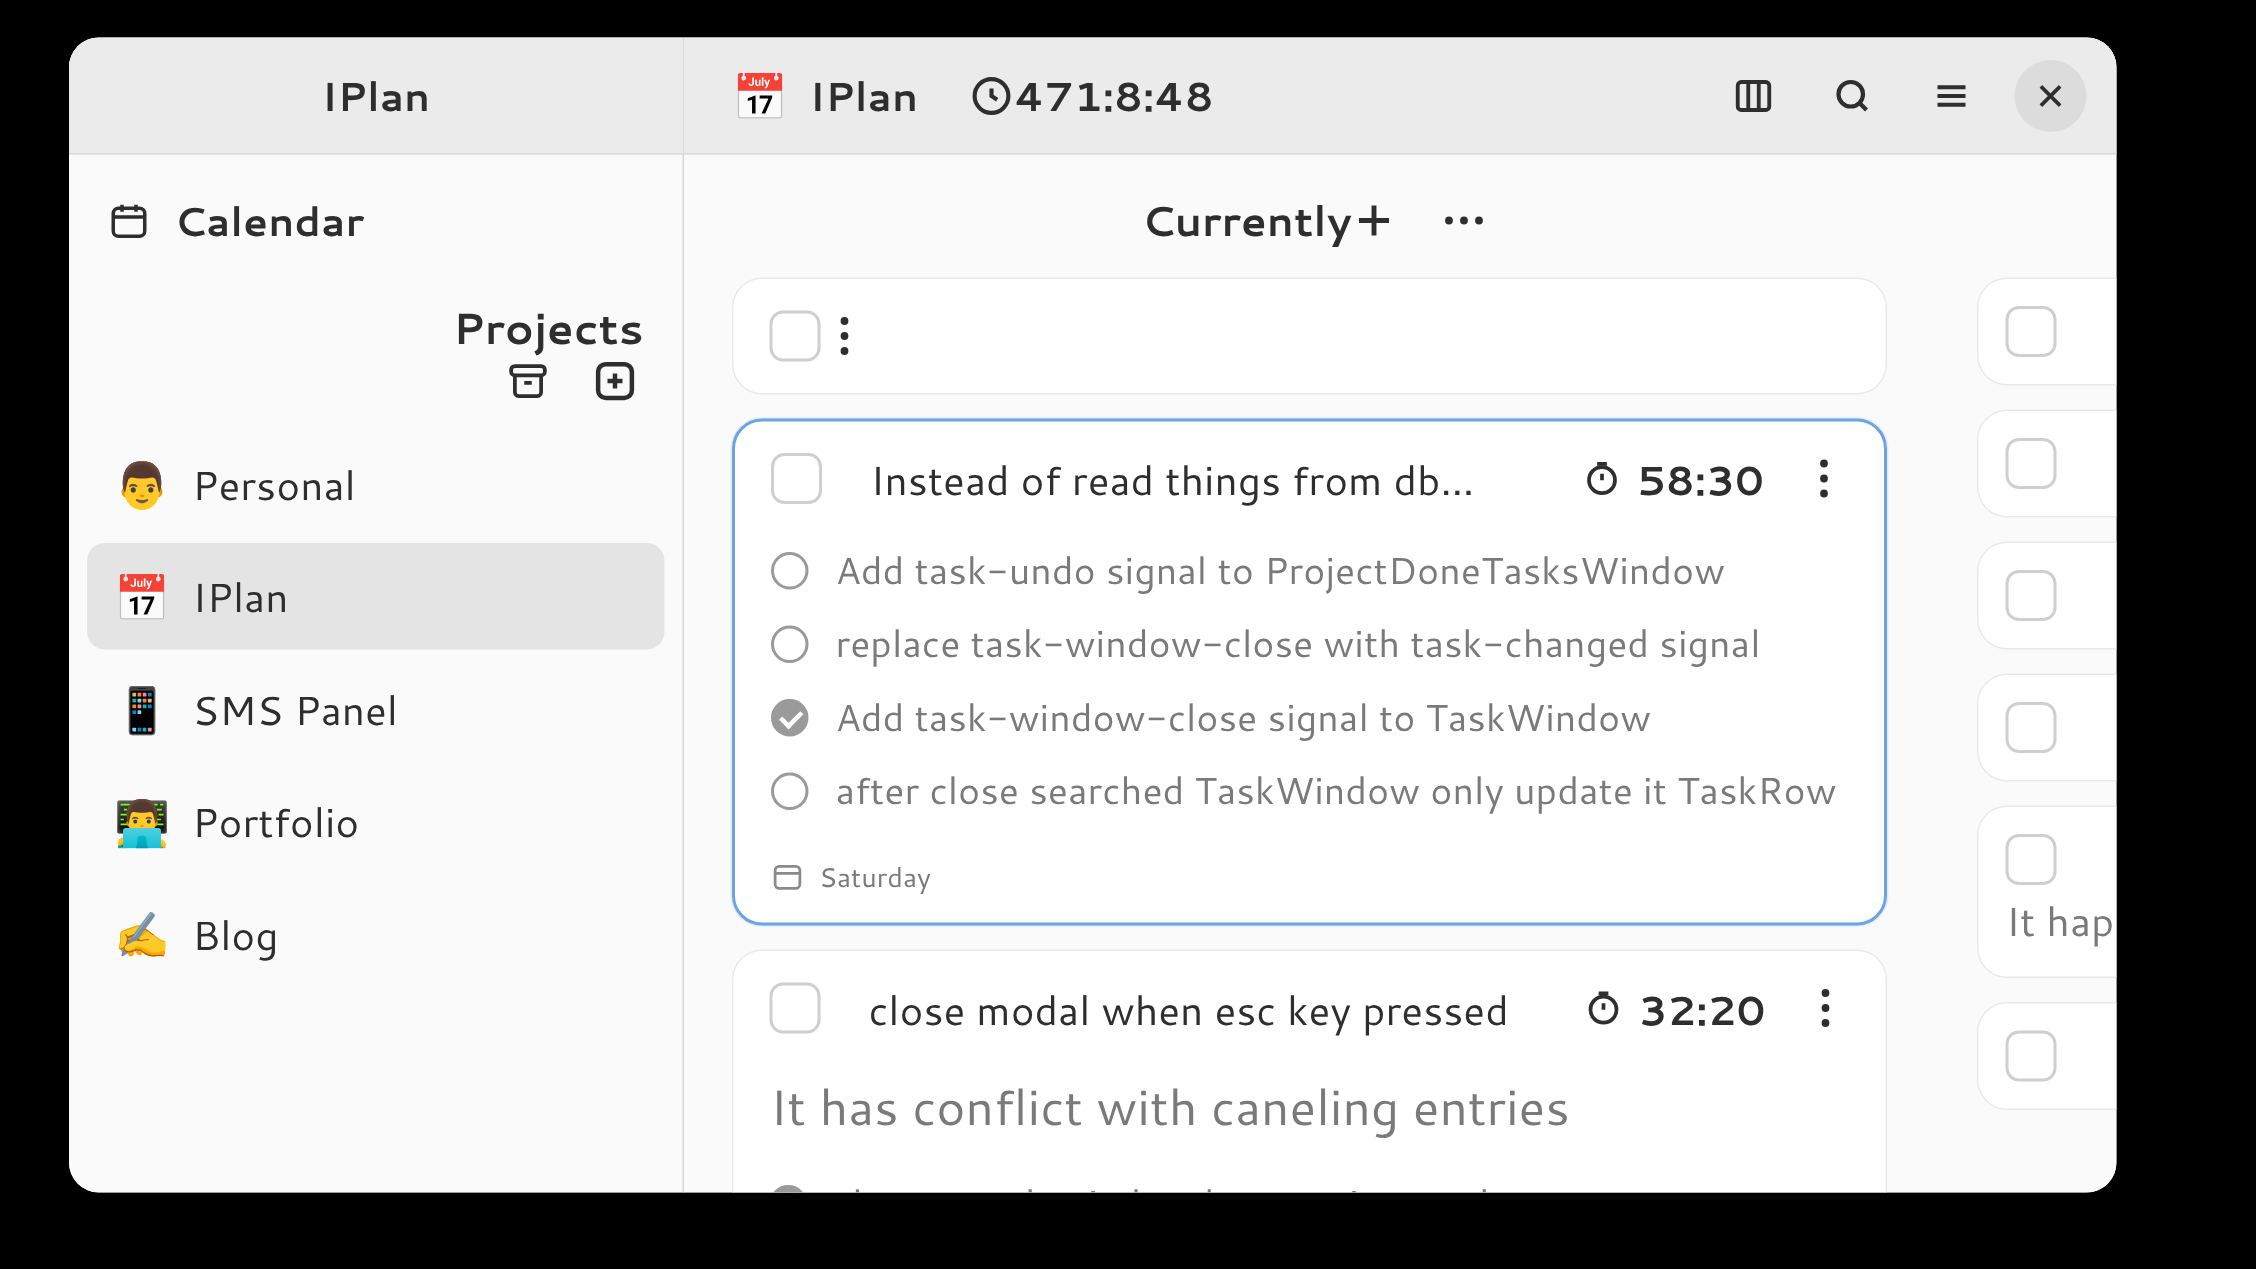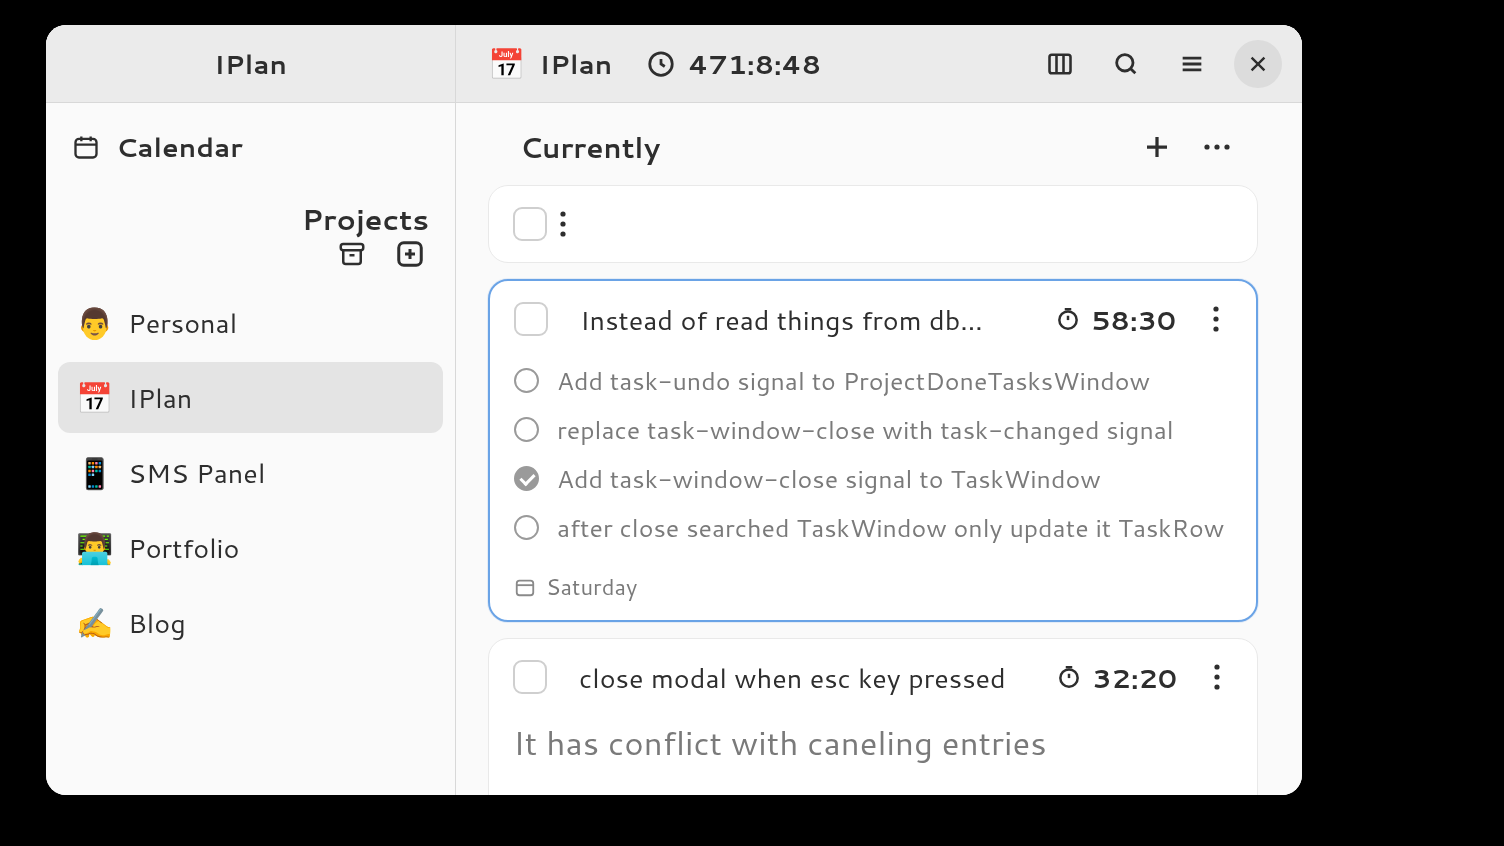--- a/index.html
+++ b/index.html
@@ -7,21 +7,21 @@
     background: #000;
     font-family: -apple-system, "Cantarell", "Segoe UI", sans-serif;
     width: 1504px;
     height: 846px;
     overflow: hidden;
   }
   .window {
     position: absolute;
     left: 46px;
     top: 25px;
-    width: 1256px;
+    width: 1365px;
     height: 770px;
     background: #fafafa;
     border-radius: 20px;
     overflow: hidden;
     display: flex;
     box-shadow: 0 2px 8px rgba(0,0,0,0.3);
   }
   .sidebar {
     width: 410px;
     flex-shrink: 0;
@@ -109,21 +109,20 @@
     align-items: center;
     gap: 14px;
     font-size: 27px;
     font-weight: 700;
     color: #2e2e2e;
   }
   .main-header .proj .emoji { font-size: 30px; }
   .main-header .timer {
     display: flex;
     align-items: center;
-    gap: 12px;
     margin-left: 34px;
     font-size: 27px;
     font-weight: 700;
     color: #2e2e2e;
   }
   .main-header .spacer { flex: 1; }
   .main-header .hbtn {
     width: 48px;
     height: 48px;
     display: flex;
@@ -145,21 +144,21 @@
   .column {
     width: 770px;
     flex-shrink: 0;
     display: flex;
     flex-direction: column;
     min-width: 0;
   }
   .col-head {
     display: flex;
     align-items: center;
-    justify-content: space-between;
+    justify-content: center;
     padding: 24px 24px 10px 32px;
   }
   .col-head .title {
     font-size: 28px;
     font-weight: 800;
     color: #2e2e2e;
     display: flex;
     align-items: center;
     gap: 12px;
   }
@@ -256,21 +255,21 @@
     width: 6px; height: 11px;
     border: solid #fff;
     border-width: 0 3px 3px 0;
     transform: rotate(45deg);
   }
   .date-row {
     display: flex;
     align-items: center;
     gap: 10px;
     color: #7a7a7a;
-    font-size: 22px;
+    font-size: 18px;
     margin-top: 26px;
   }
 
   .column.second {
     width: 770px;
   }
   .column.second .task {
     padding: 18px 24px 18px 18px;
   }
   .partial-note {

